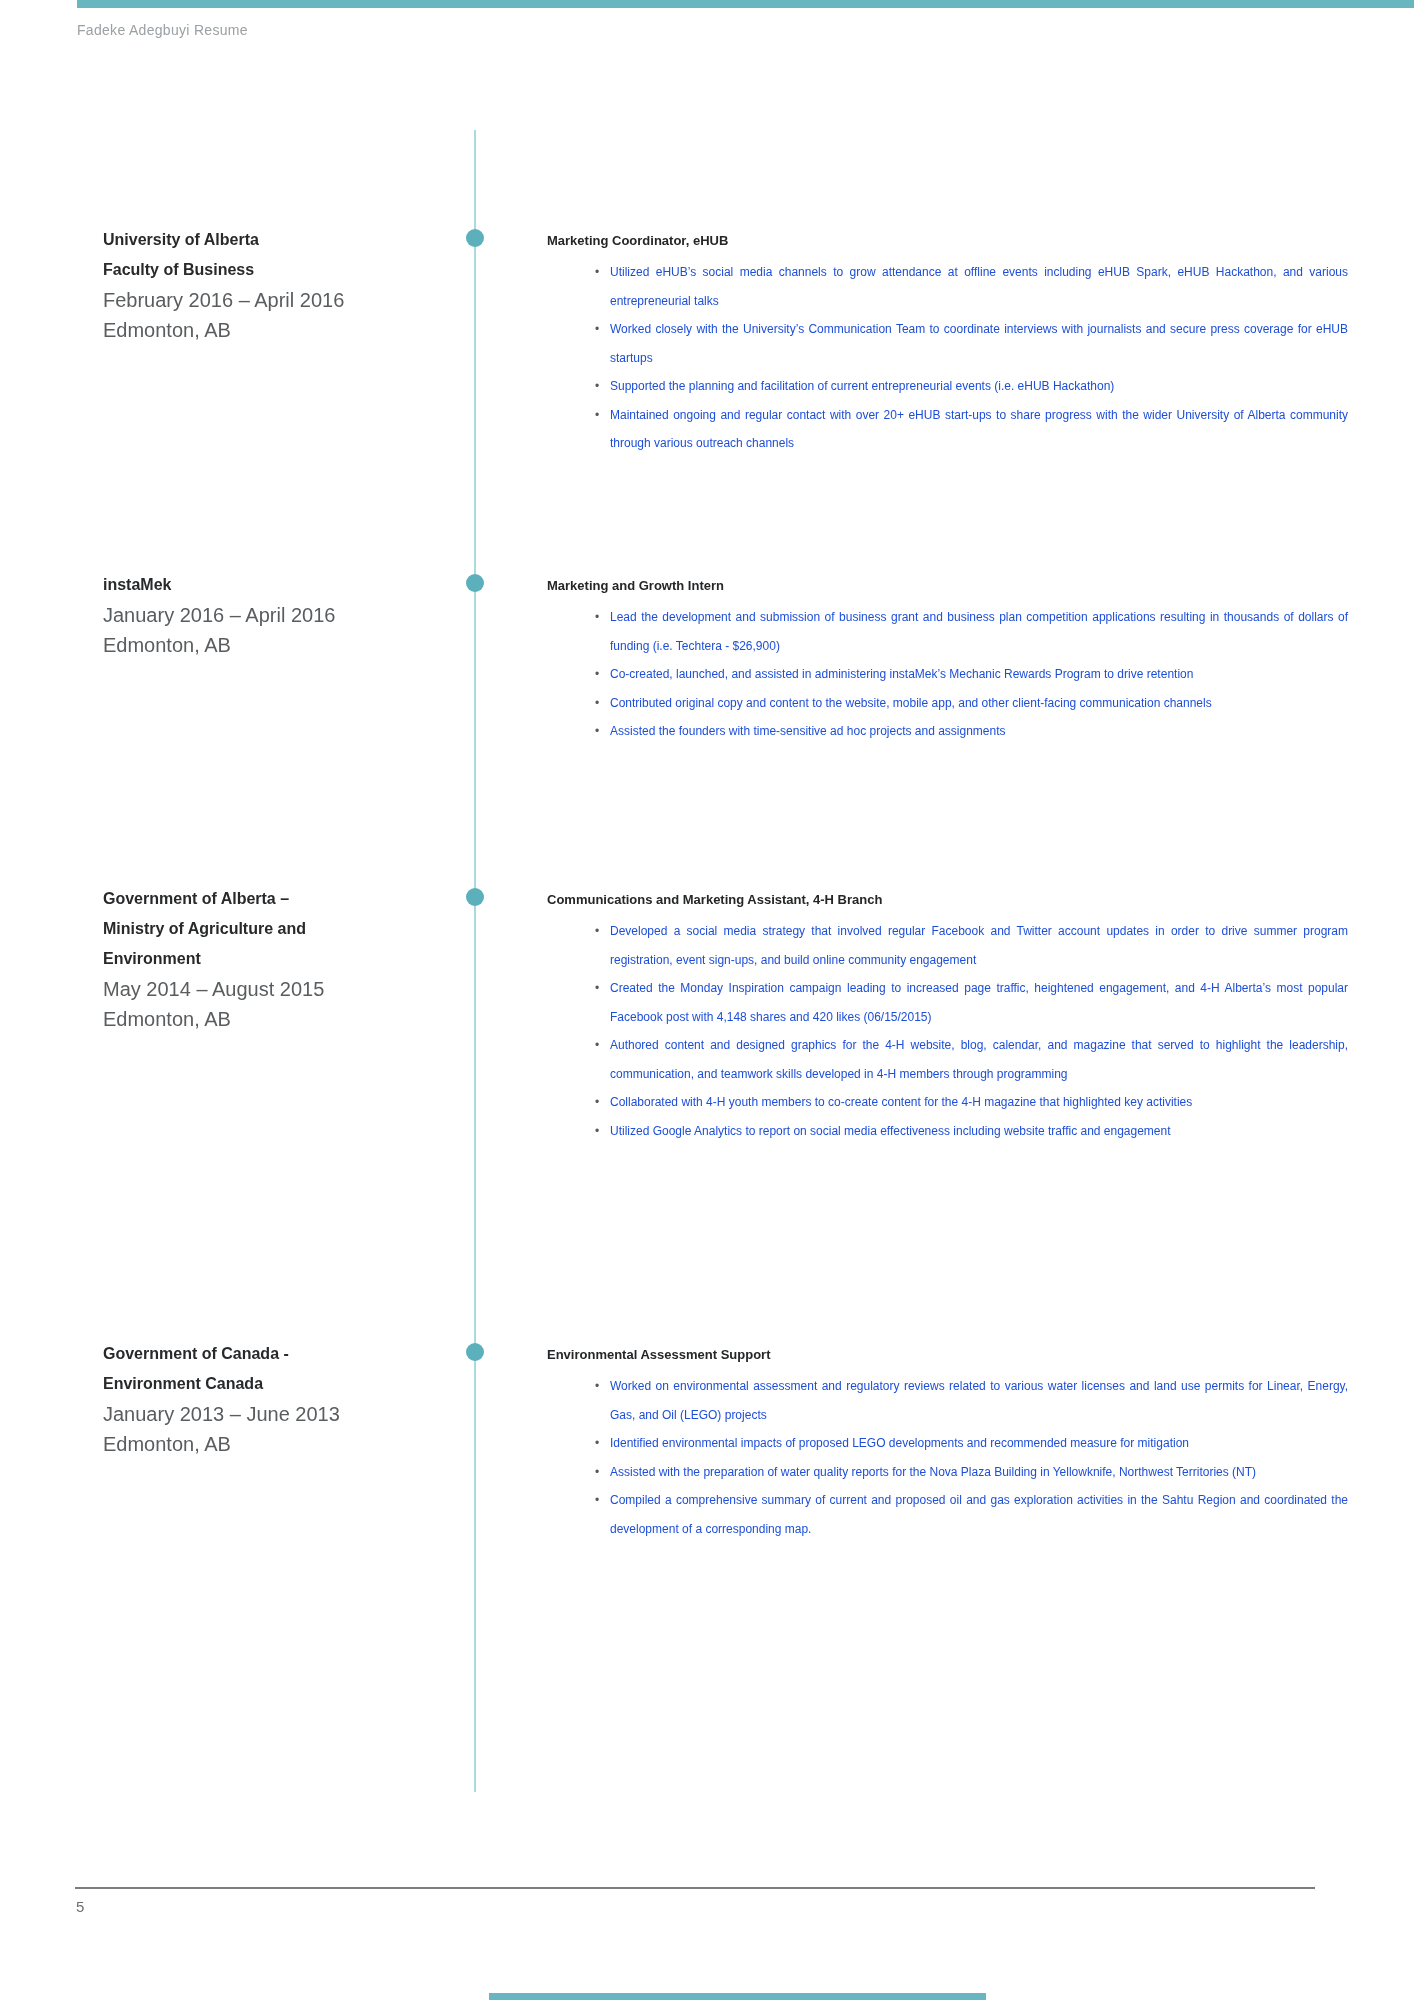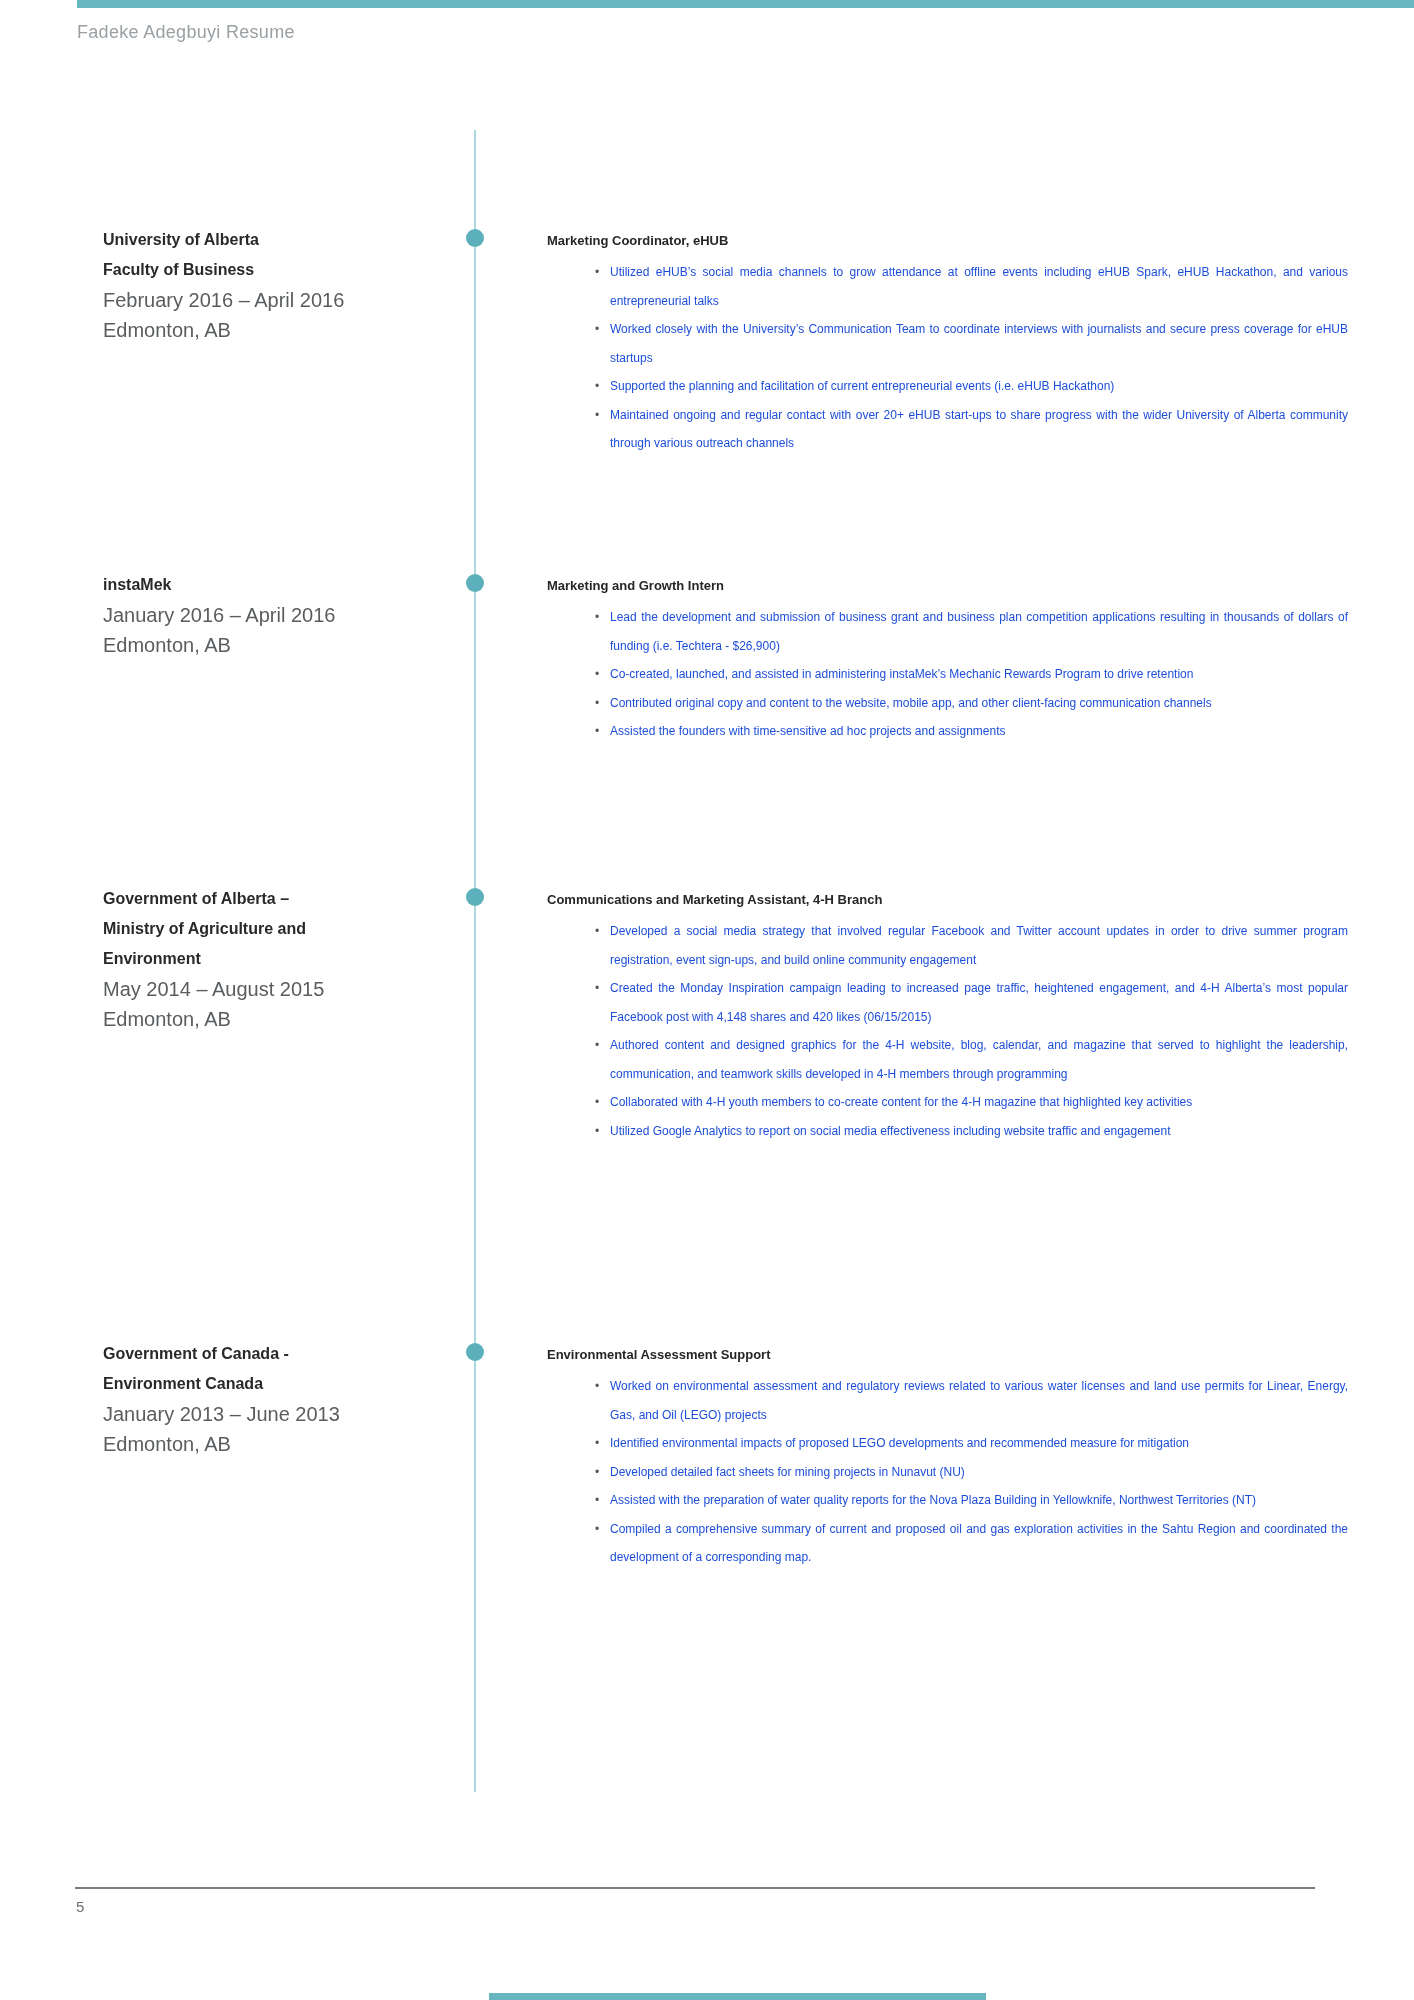--- a/index.html
+++ b/index.html
@@ -11,21 +11,21 @@
     font-family: "Liberation Sans", "DejaVu Sans", sans-serif;
   }
   .page { position: absolute; inset: 0; background: #ffffff; }
 
   .top-bar {
     position: absolute; top: 0; left: 77px; right: 0; height: 8px;
     background: #68b6c0;
   }
   .doc-header {
     position: absolute; top: 22px; left: 77px;
-    font-size: 18px; color: #9aa0a3; letter-spacing: 0.3px;
+    font-size: 14px; color: #9aa0a3; letter-spacing: 0.3px;
   }
 
   .timeline-line {
     position: absolute; left: 474px; top: 130px;
     width: 2px; height: 1662px;
     background: #aad9df;
   }
 
   .entries { position: absolute; inset: 0; }
 
@@ -172,21 +172,20 @@
           </div>
       <div class="entry-dates">January 2013 – June 2013</div>
       <div class="entry-location">Edmonton, AB</div>
     </div>
     <div class="timeline-dot"></div>
     <div class="entry-right">
       <div class="job-title">Environmental Assessment Support</div>
       <ul class="bullets">
             <li>Worked on environmental assessment and regulatory reviews related to various water licenses and land use permits for Linear, Energy, Gas, and Oil (LEGO) projects</li>
             <li>Identified environmental impacts of proposed LEGO developments and recommended measure for mitigation</li>
-            <li>Developed detailed fact sheets for mining projects in Nunavut (NU)</li>
             <li>Assisted with the preparation of water quality reports for the Nova Plaza Building in Yellowknife, Northwest Territories (NT)</li>
             <li>Compiled a comprehensive summary of current and proposed oil and gas exploration activities in the Sahtu Region and coordinated the development of a corresponding map.</li>
           </ul>
     </div>
   </div>
 </div>
 
   <div class="footer-line"></div>
   <div class="page-number">5</div>
   <div class="bottom-bar"></div>

